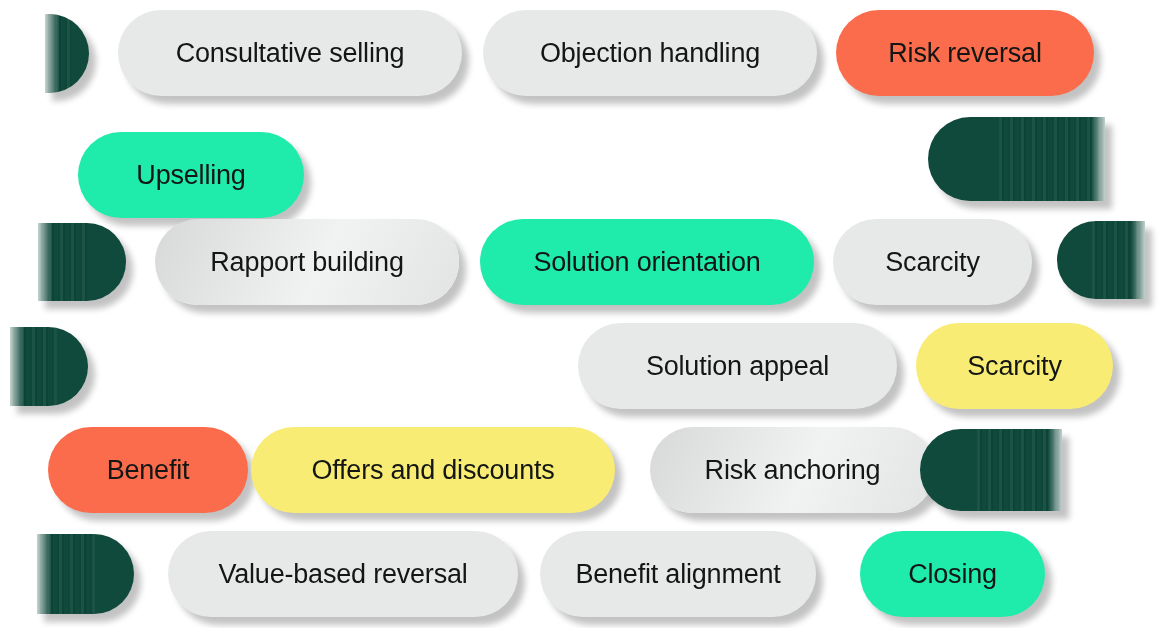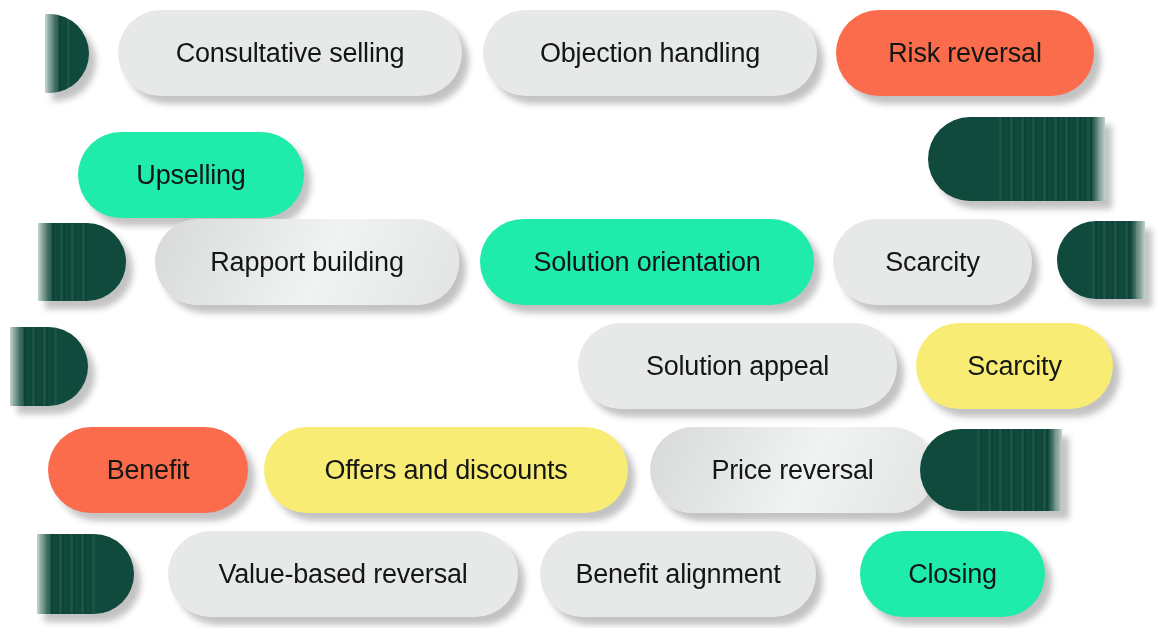--- a/index.html
+++ b/index.html
@@ -115,25 +115,25 @@
   <div class="pill gray" style="left:578px; top:323px; width:319px;">
     <span class="label">Solution appeal</span>
   </div>
   <div class="pill yellow" style="left:916px; top:323px; width:197px;">
     <span class="label">Scarcity</span>
   </div>
 
   <div class="pill orange" style="left:48px; top:427px; width:200px;">
     <span class="label">Benefit</span>
   </div>
-  <div class="pill yellow" style="left:264px; top:427px; width:364px;text-align:right;">
+  <div class="pill yellow" style="left:251px; top:427px; width:364px;text-align:right;">
     <span class="label">Offers and discounts</span>
   </div>
   <div class="pill gray-grad" style="left:650px; top:427px; width:285px;">
-    <span class="label">Price reversal</span>
+    <span class="label">Risk anchoring</span>
   </div>
   <div class="pill teal stub stub-right" style="left:920px; top:429px; width:142px; height:82px;">
     <span class="tex"></span>
     <span class="fade"></span>
   </div>
 
   <div class="pill teal stub stub-left" style="left:37px; top:534px; width:97px; height:80px;">
     <span class="tex"></span>
     <span class="fade"></span>
   </div>

